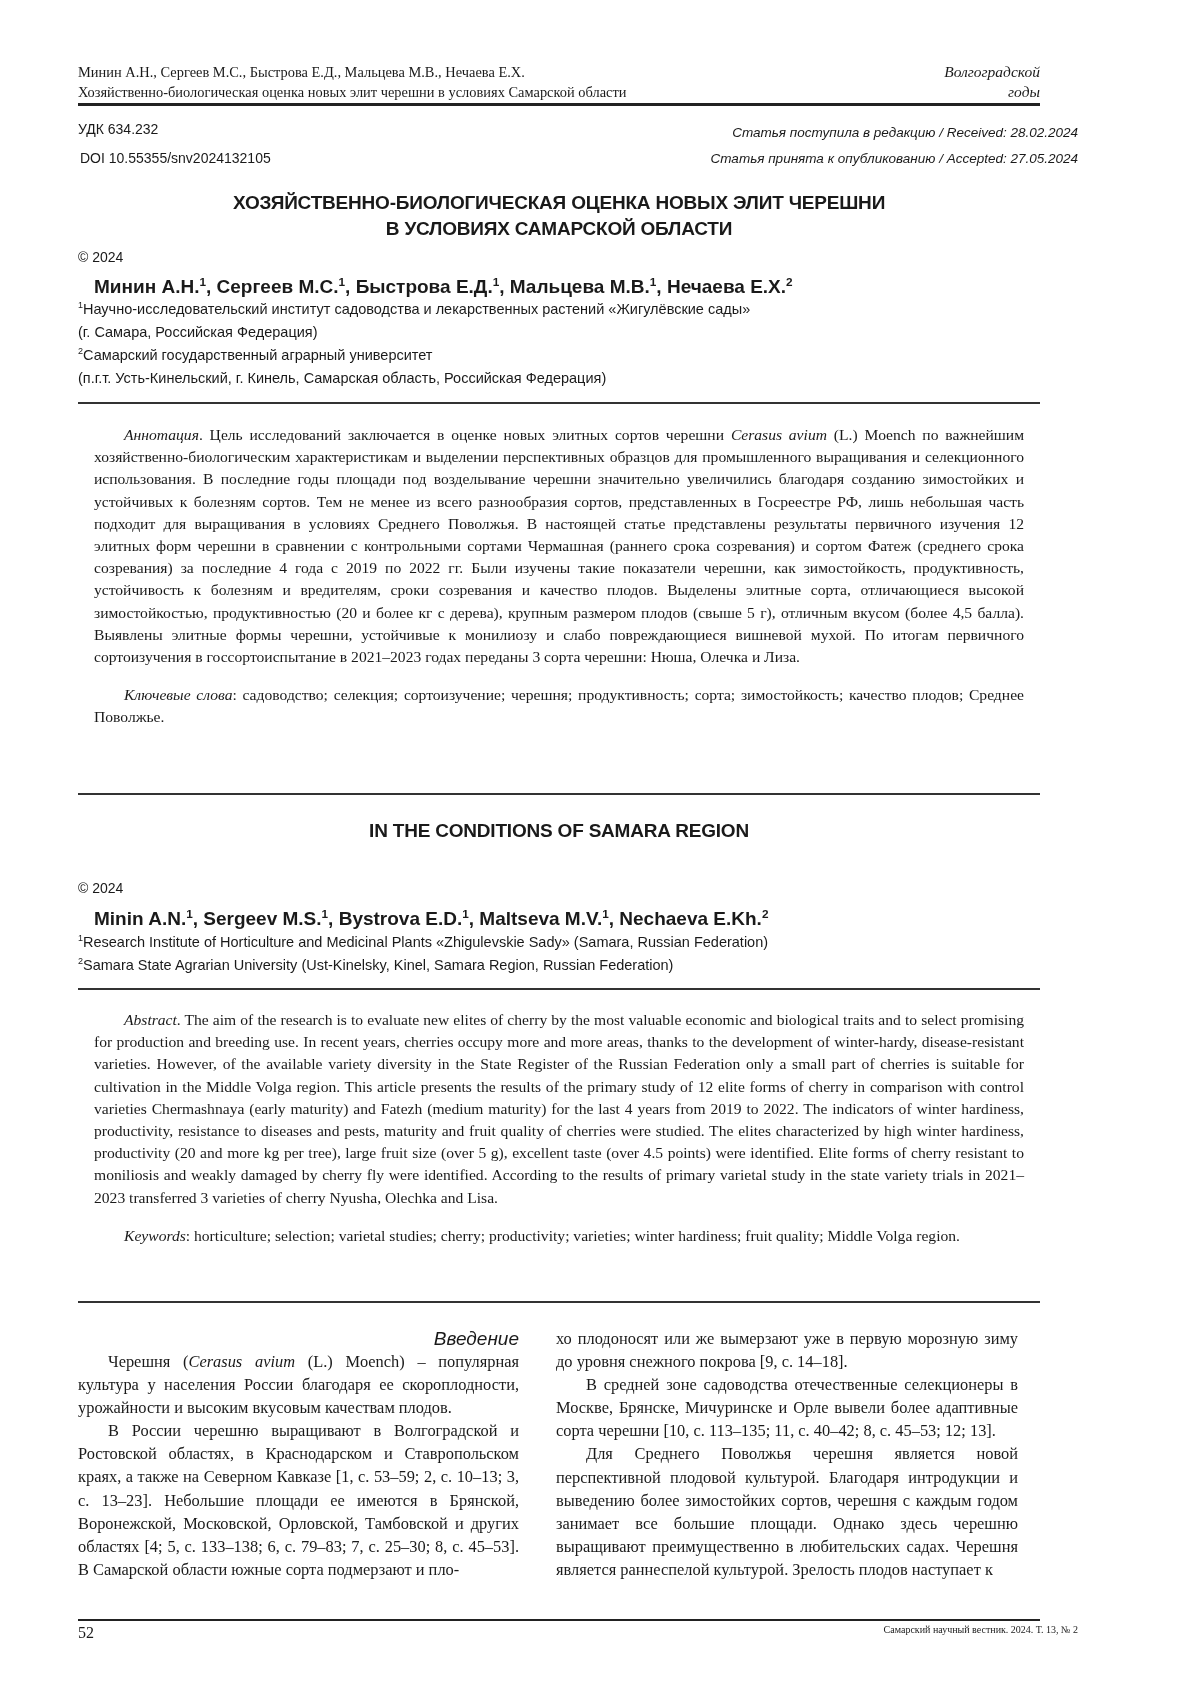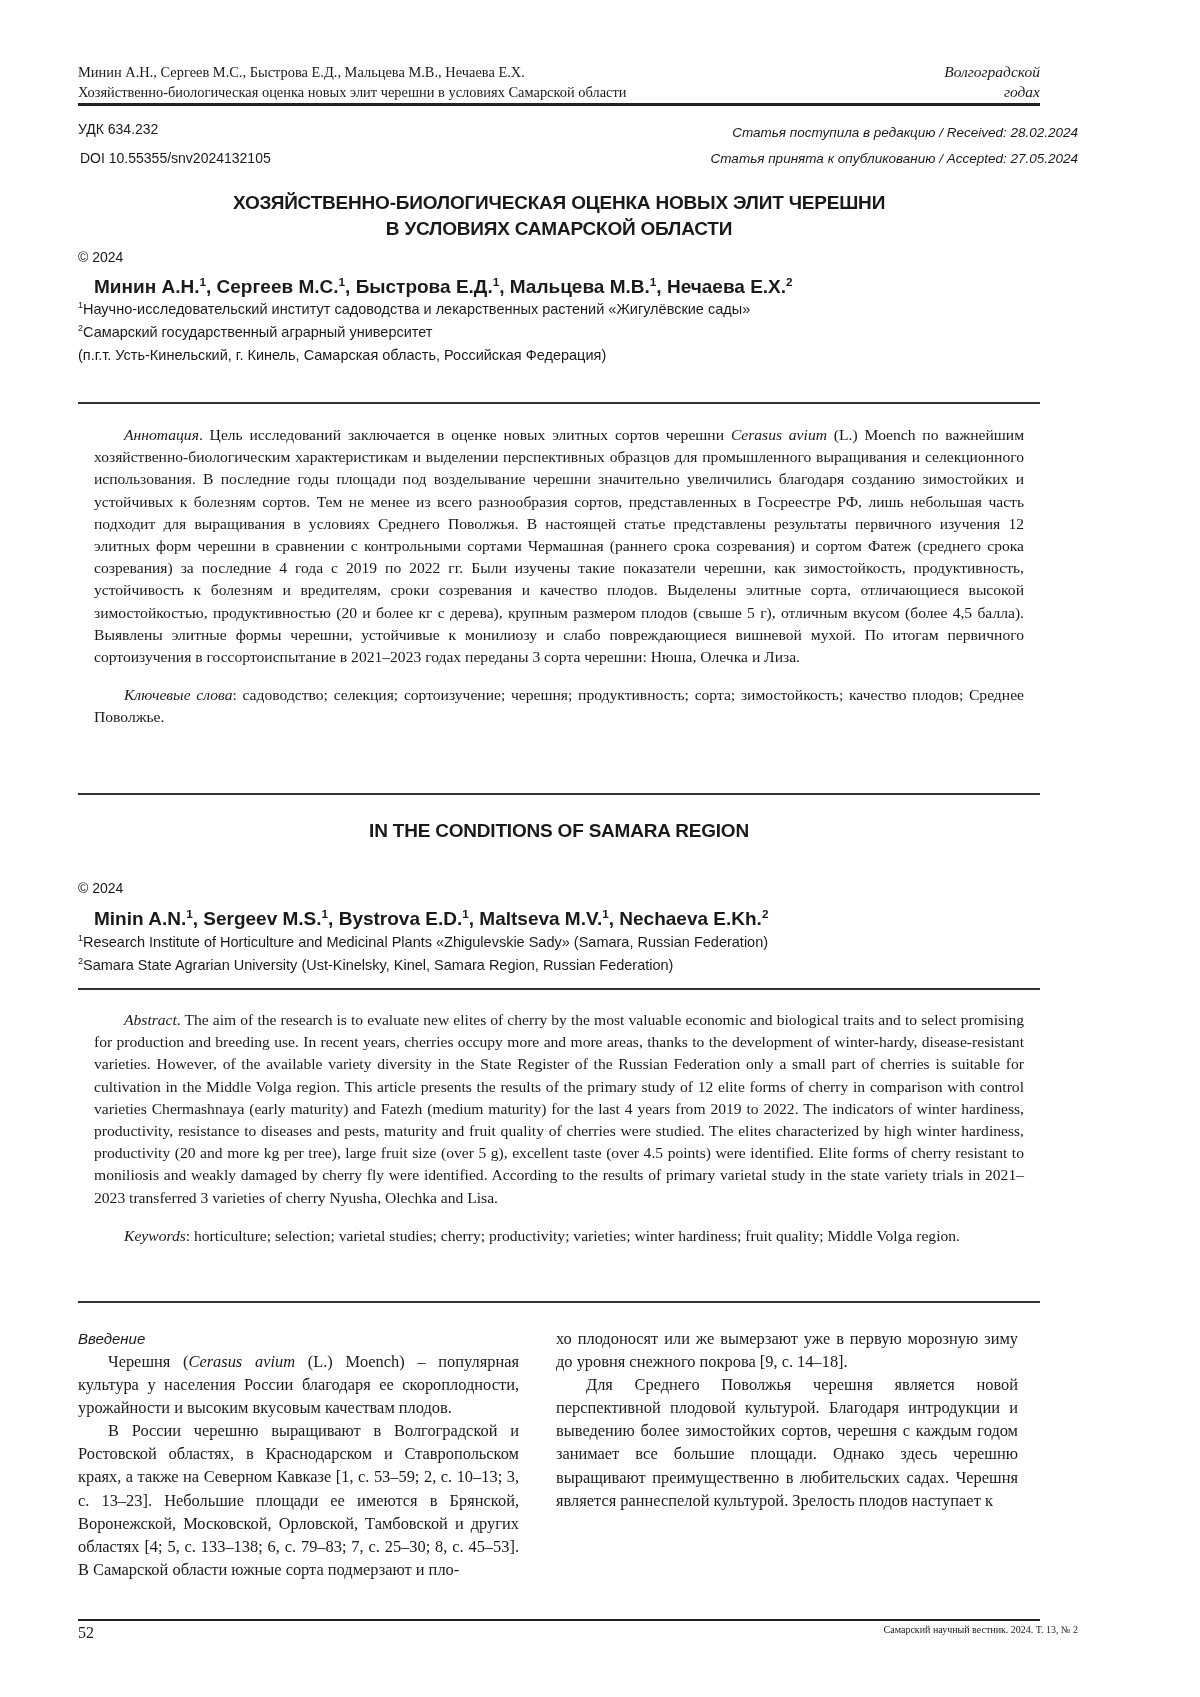--- a/index.html
+++ b/index.html
@@ -25,56 +25,57 @@
 
   .abstract { position: absolute; left: 0; width: 962px; font-family: "Liberation Serif", serif; font-size: 15.6px; line-height: 22.2px; text-align: justify; }
   .abstract p { margin: 16px; text-indent: 30px; }
   .abstract .lbl { font-style: italic; }
 
   .cols { position: absolute; top: 1327px; left: 0; width: 962px; }
   .col { position: absolute; top: 0; width: 441px; font-family: "Liberation Serif", serif; font-size: 16.4px; line-height: 23.1px; text-align: justify; }
   .col p { margin: 0; text-indent: 30px; }
   .col-left { left: 0; }
   .col-right { left: 478px; width: 462px; }
-  .section-head { text-align: left; font-family: "Liberation Sans", sans-serif; font-style: italic; font-size: 15px; line-height: 23px; text-indent: 0 !important; }
+  .section-head { text-align: right; font-family: "Liberation Sans", sans-serif; font-style: italic; font-size: 19px; line-height: 23px; text-indent: 0 !important; }
 
   .foot-rule { position: absolute; top: 1619px; left: 0; width: 962px; border-top: 2px solid #222; }
   .page-num { position: absolute; top: 1624px; left: 0; font-family: "Liberation Serif", serif; font-size: 16px; }
   .journal { position: absolute; top: 1624px; right: 0; width: 962px; text-align: right; font-family: "Liberation Serif", serif; font-size: 10px; }
 </style>
 </head>
 <body>
 
 <div class="page">
 
   <div class="run-head">
     <div class="left">
       <div>Минин А.Н., Сергеев М.С., Быстрова Е.Д., Мальцева М.В., Нечаева Е.Х.</div>
       <div>Хозяйственно-биологическая оценка новых элит черешни в условиях Самарской области</div>
     </div>
     <div class="right">
       <div>Волгоградской</div>
-      <div>годах</div>
+      <div>годы</div>
     </div>
   </div>
   <div class="run-head-rule"></div>
 
   <div class="meta" style="top:121px;">УДК 634.232</div>
   <div class="meta" style="top:150px; left:2px;">DOI 10.55355/snv2024132105</div>
   <div class="meta-right" style="top:125px; width:962px;">Статья поступила в редакцию / Received: 28.02.2024</div>
   <div class="meta-right" style="top:151px; width:962px;">Статья принята к опубликованию / Accepted: 27.05.2024</div>
 
   <div class="title" style="top:190px;">
     <div>ХОЗЯЙСТВЕННО-БИОЛОГИЧЕСКАЯ ОЦЕНКА НОВЫХ ЭЛИТ ЧЕРЕШНИ</div>
     <div>В УСЛОВИЯХ САМАРСКОЙ ОБЛАСТИ</div>
   </div>
   <div class="copyright" style="top:249px;">© 2024</div>
   <div class="authors" style="top:276px;" id="authors-ru"><span>Минин А.Н.</span><sup>1</sup><span>, </span><span>Сергеев М.С.</span><sup>1</sup><span>, </span><span>Быстрова Е.Д.</span><sup>1</sup><span>, </span><span>Мальцева М.В.</span><sup>1</sup><span>, </span><span>Нечаева Е.Х.</span><sup>2</sup><span></span></div>
   <div class="affil" style="top:298px;">
     <div><sup>1</sup><span>Научно-исследовательский институт садоводства и лекарственных растений «Жигулёвские сады»</span></div>
+    <div>(г. Самара, Российская Федерация)</div>
     <div><sup>2</sup><span>Самарский государственный аграрный университет</span></div>
     <div>(п.г.т. Усть-Кинельский, г. Кинель, Самарская область, Российская Федерация)</div>
   </div>
 
   <div class="rule" style="top:402px;"></div>
   <div class="abstract" style="top:408px;">
     <p><span class="lbl">Аннотация</span><span>. Цель исследований заключается в оценке новых элитных сортов черешни </span><i>Cerasus avium</i><span> (L.) Moench по важнейшим хозяйственно-биологическим характеристикам и выделении перспективных образцов для промышленного выращивания и селекционного использования. В последние годы площади под возделывание черешни значительно увеличились благодаря созданию зимостойких и устойчивых к болезням сортов. Тем не менее из всего разнообразия сортов, представленных в Госреестре РФ, лишь небольшая часть подходит для выращивания в условиях Среднего Поволжья. В настоящей статье представлены результаты первичного изучения 12 элитных форм черешни в сравнении с контрольными сортами Чермашная (раннего срока созревания) и сортом Фатеж (среднего срока созревания) за последние 4 года с 2019 по 2022 гг. Были изучены такие показатели черешни, как зимостойкость, продуктивность, устойчивость к болезням и вредителям, сроки созревания и качество плодов. Выделены элитные сорта, отличающиеся высокой зимостойкостью, продуктивностью (20 и более кг с дерева), крупным размером плодов (свыше 5 г), отличным вкусом (более 4,5 балла). Выявлены элитные формы черешни, устойчивые к монилиозу и слабо повреждающиеся вишневой мухой. По итогам первичного сортоизучения в госсортоиспытание в 2021–2023 годах переданы 3 сорта черешни: Нюша, Олечка и Лиза.</span></p>
     <p><span class="lbl">Ключевые слова</span><span>: садоводство; селекция; сортоизучение; черешня; продуктивность; сорта; зимостойкость; качество плодов; Среднее Поволжье.</span></p>
   </div>
   <div class="rule" style="top:793px;"></div>
@@ -97,20 +98,21 @@
   <div class="rule" style="top:1301px;"></div>
 
   <div class="cols">
     <div class="col col-left">
       <p class="section-head">Введение</p>
       <p><span>Черешня (</span><i>Cerasus avium</i><span> (L.) Moench) – популярная культура у населения России благодаря ее скороплодности, урожайности и высоким вкусовым качествам плодов.</span></p>
       <p>В России черешню выращивают в Волгоградской и Ростовской областях, в Краснодарском и Ставропольском краях, а также на Северном Кавказе [1, с. 53–59; 2, с. 10–13; 3, с. 13–23]. Небольшие площади ее имеются в Брянской, Воронежской, Московской, Орловской, Тамбовской и других областях [4; 5, с. 133–138; 6, с. 79–83; 7, с. 25–30; 8, с. 45–53]. В Самарской области южные сорта подмерзают и пло-</p>
     </div>
     <div class="col col-right">
       <p style="text-indent:0;">хо плодоносят или же вымерзают уже в первую морозную зиму до уровня снежного покрова [9, с. 14–18].</p>
+      <p>В средней зоне садоводства отечественные селекционеры в Москве, Брянске, Мичуринске и Орле вывели более адаптивные сорта черешни [10, с. 113–135; 11, с. 40–42; 8, с. 45–53; 12; 13].</p>
       <p>Для Среднего Поволжья черешня является новой перспективной плодовой культурой. Благодаря интродукции и выведению более зимостойких сортов, черешня с каждым годом занимает все большие площади. Однако здесь черешню выращивают преимущественно в любительских садах. Черешня является раннеспелой культурой. Зрелость плодов наступает к</p>
     </div>
   </div>
 
   <div class="foot-rule"></div>
   <div class="page-num">52</div>
   <div class="journal">Самарский научный вестник. 2024. Т. 13, № 2</div>
 </div>
 
 </body></html>

